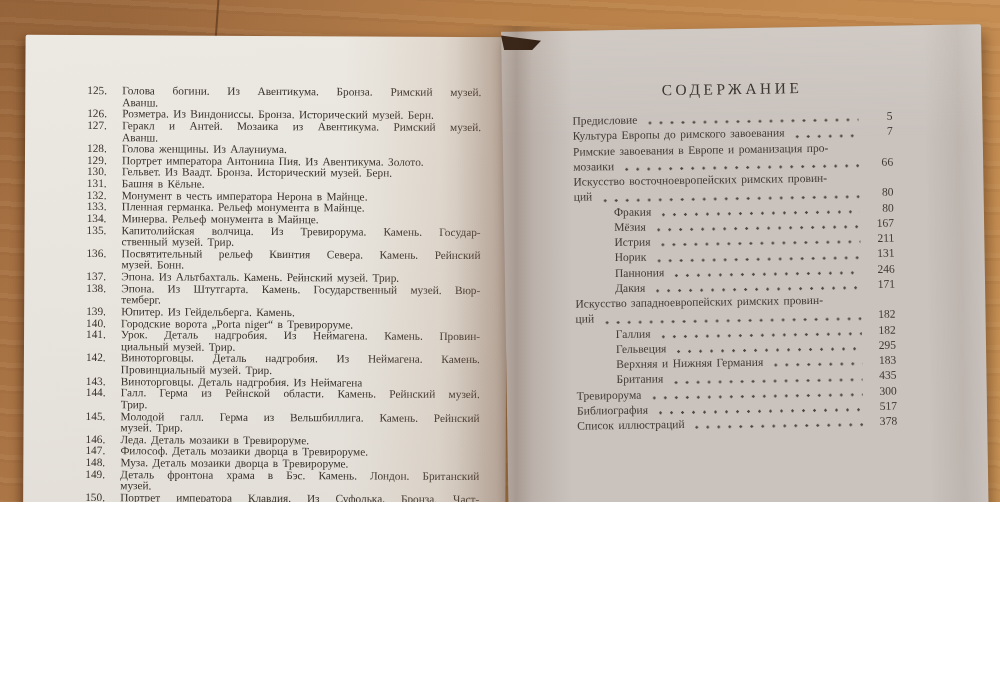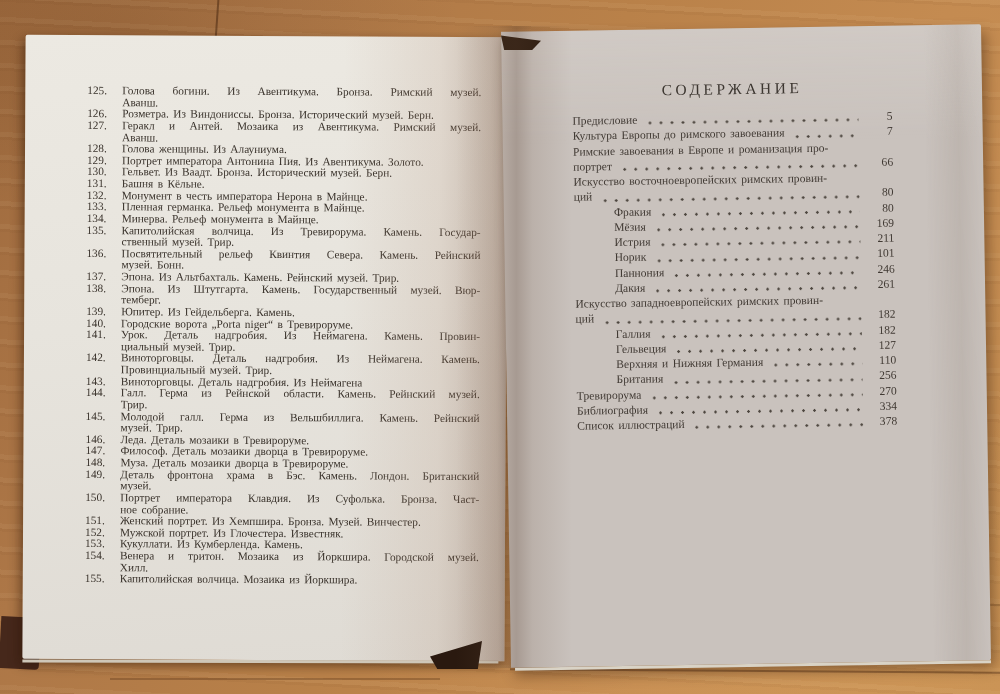--- a/index.html
+++ b/index.html
@@ -1,17 +1,17 @@
 <!DOCTYPE html>
 <html><head>
 <meta charset="utf-8">
 <style>
   html,body { margin:0; padding:0; }
   .scene {
-    position:relative; width:1000px; height:694px; overflow:hidden;
+    position:relative; width:1000px; height:502px; overflow:hidden;
     font-family:"Liberation Serif","DejaVu Serif",serif;
     background:#b27c4a;
   }
   
   .wood { position:absolute; inset:0;
     background:
       repeating-linear-gradient(183deg, rgba(255,228,185,.06) 0 5px, rgba(92,50,18,.05) 5px 8px, rgba(0,0,0,0) 8px 23px),
       linear-gradient(115deg,#9e6a3e 0%,#ad7747 22%,#b98149 48%,#c48b51 72%,#c79053 100%);
   }
   .wood-sheen { position:absolute; inset:0;
@@ -248,21 +248,21 @@
           <span class="lbl">Культура Европы до римского завоевания</span>
           <span class="dots"></span>
           <span class="pg">7</span>
         </div>
         <div class="toc-row">
           <span class="lbl">Римские завоевания в Европе и романизация про-</span>
           <span class="dots empty"></span>
           <span class="pg"></span>
         </div>
         <div class="toc-row">
-          <span class="lbl">портрет</span>
+          <span class="lbl">мозаики</span>
           <span class="dots"></span>
           <span class="pg">66</span>
         </div>
         <div class="toc-row">
           <span class="lbl">Искусство восточноевропейских римских провин-</span>
           <span class="dots empty"></span>
           <span class="pg"></span>
         </div>
         <div class="toc-row">
           <span class="lbl">ций</span>
@@ -270,81 +270,81 @@
           <span class="pg">80</span>
         </div>
         <div class="toc-row">
           <span class="lbl ind1">Фракия</span>
           <span class="dots"></span>
           <span class="pg">80</span>
         </div>
         <div class="toc-row">
           <span class="lbl ind1">Мёзия</span>
           <span class="dots"></span>
-          <span class="pg">169</span>
+          <span class="pg">167</span>
         </div>
         <div class="toc-row">
           <span class="lbl ind1">Истрия</span>
           <span class="dots"></span>
           <span class="pg">211</span>
         </div>
         <div class="toc-row">
           <span class="lbl ind1">Норик</span>
           <span class="dots"></span>
-          <span class="pg">101</span>
+          <span class="pg">131</span>
         </div>
         <div class="toc-row">
           <span class="lbl ind1">Паннония</span>
           <span class="dots"></span>
           <span class="pg">246</span>
         </div>
         <div class="toc-row">
           <span class="lbl ind1">Дакия</span>
           <span class="dots"></span>
-          <span class="pg">261</span>
+          <span class="pg">171</span>
         </div>
         <div class="toc-row">
           <span class="lbl">Искусство западноевропейских римских провин-</span>
           <span class="dots empty"></span>
           <span class="pg"></span>
         </div>
         <div class="toc-row">
           <span class="lbl">ций</span>
           <span class="dots"></span>
           <span class="pg">182</span>
         </div>
         <div class="toc-row">
           <span class="lbl ind1">Галлия</span>
           <span class="dots"></span>
           <span class="pg">182</span>
         </div>
         <div class="toc-row">
           <span class="lbl ind1">Гельвеция</span>
           <span class="dots"></span>
-          <span class="pg">127</span>
+          <span class="pg">295</span>
         </div>
         <div class="toc-row">
           <span class="lbl ind1">Верхняя и Нижняя Германия</span>
           <span class="dots"></span>
-          <span class="pg">110</span>
+          <span class="pg">183</span>
         </div>
         <div class="toc-row">
           <span class="lbl ind1">Британия</span>
           <span class="dots"></span>
-          <span class="pg">256</span>
+          <span class="pg">435</span>
         </div>
         <div class="toc-row">
           <span class="lbl">Тревирорума</span>
           <span class="dots"></span>
-          <span class="pg">270</span>
+          <span class="pg">300</span>
         </div>
         <div class="toc-row">
           <span class="lbl">Библиография</span>
           <span class="dots"></span>
-          <span class="pg">334</span>
+          <span class="pg">517</span>
         </div>
         <div class="toc-row">
           <span class="lbl">Список иллюстраций</span>
           <span class="dots"></span>
           <span class="pg">378</span>
         </div>
       </div>
   </div>
 
   <div class="gutter-shade"></div>

